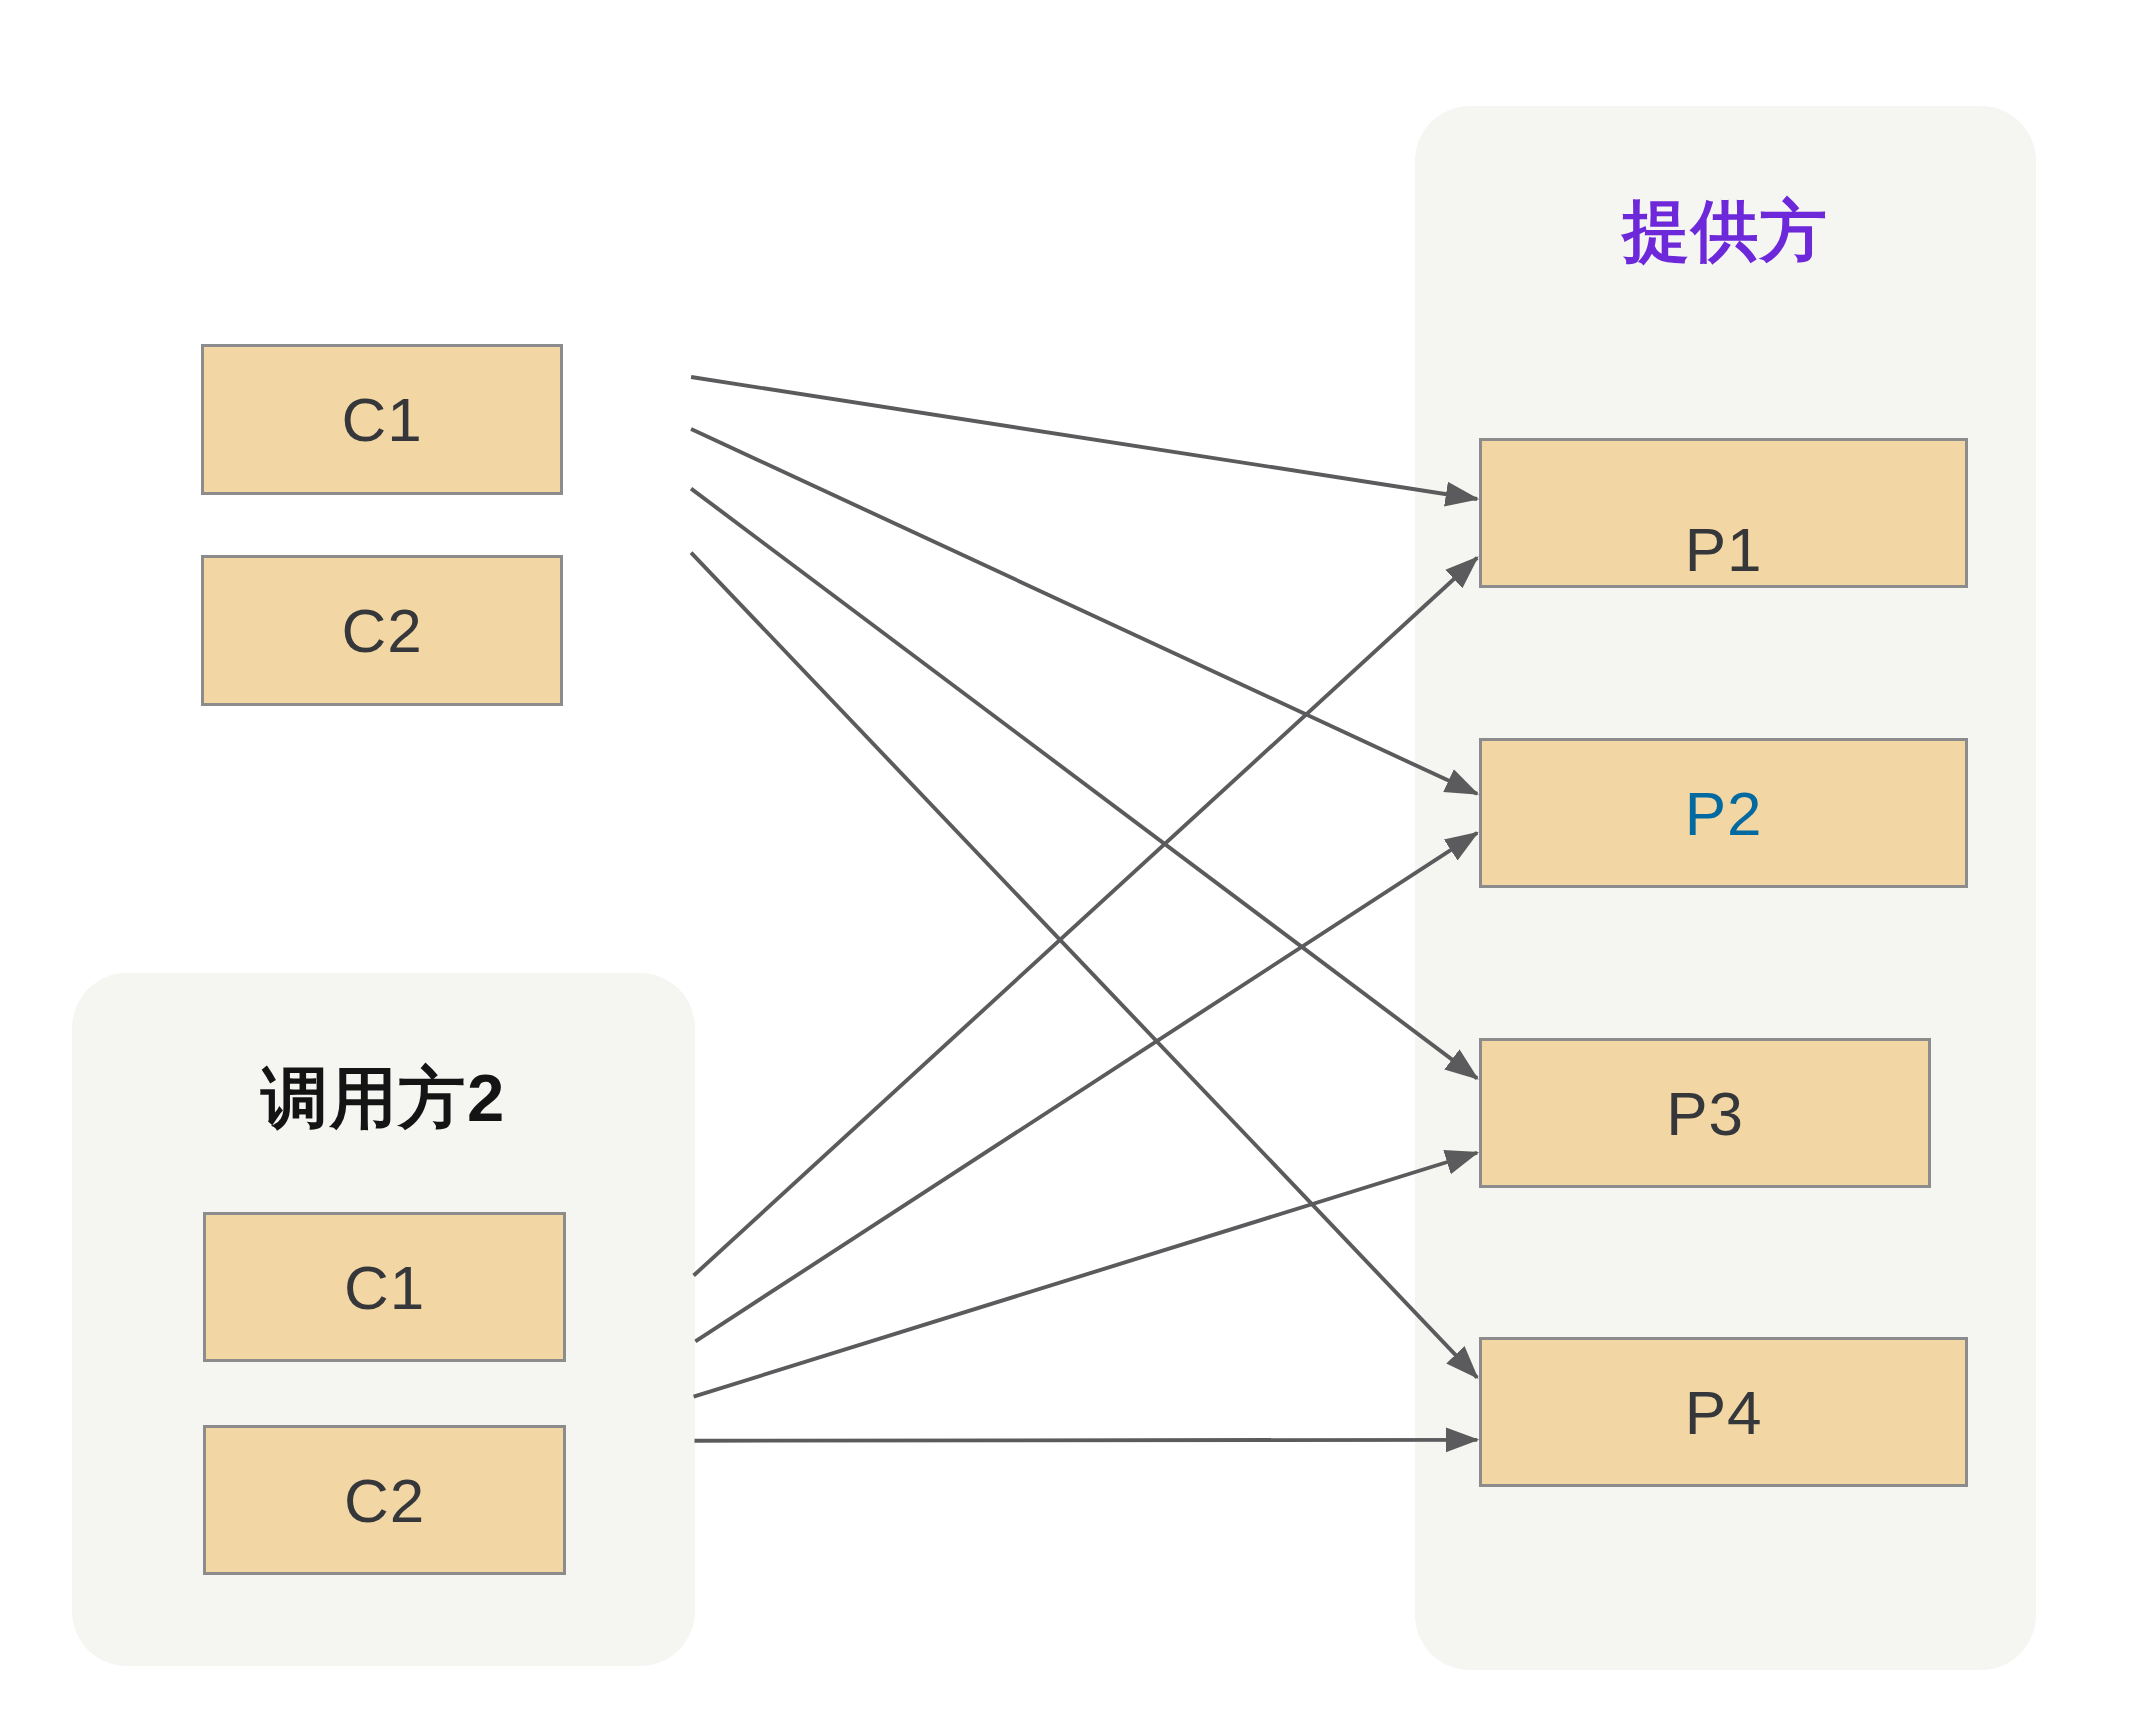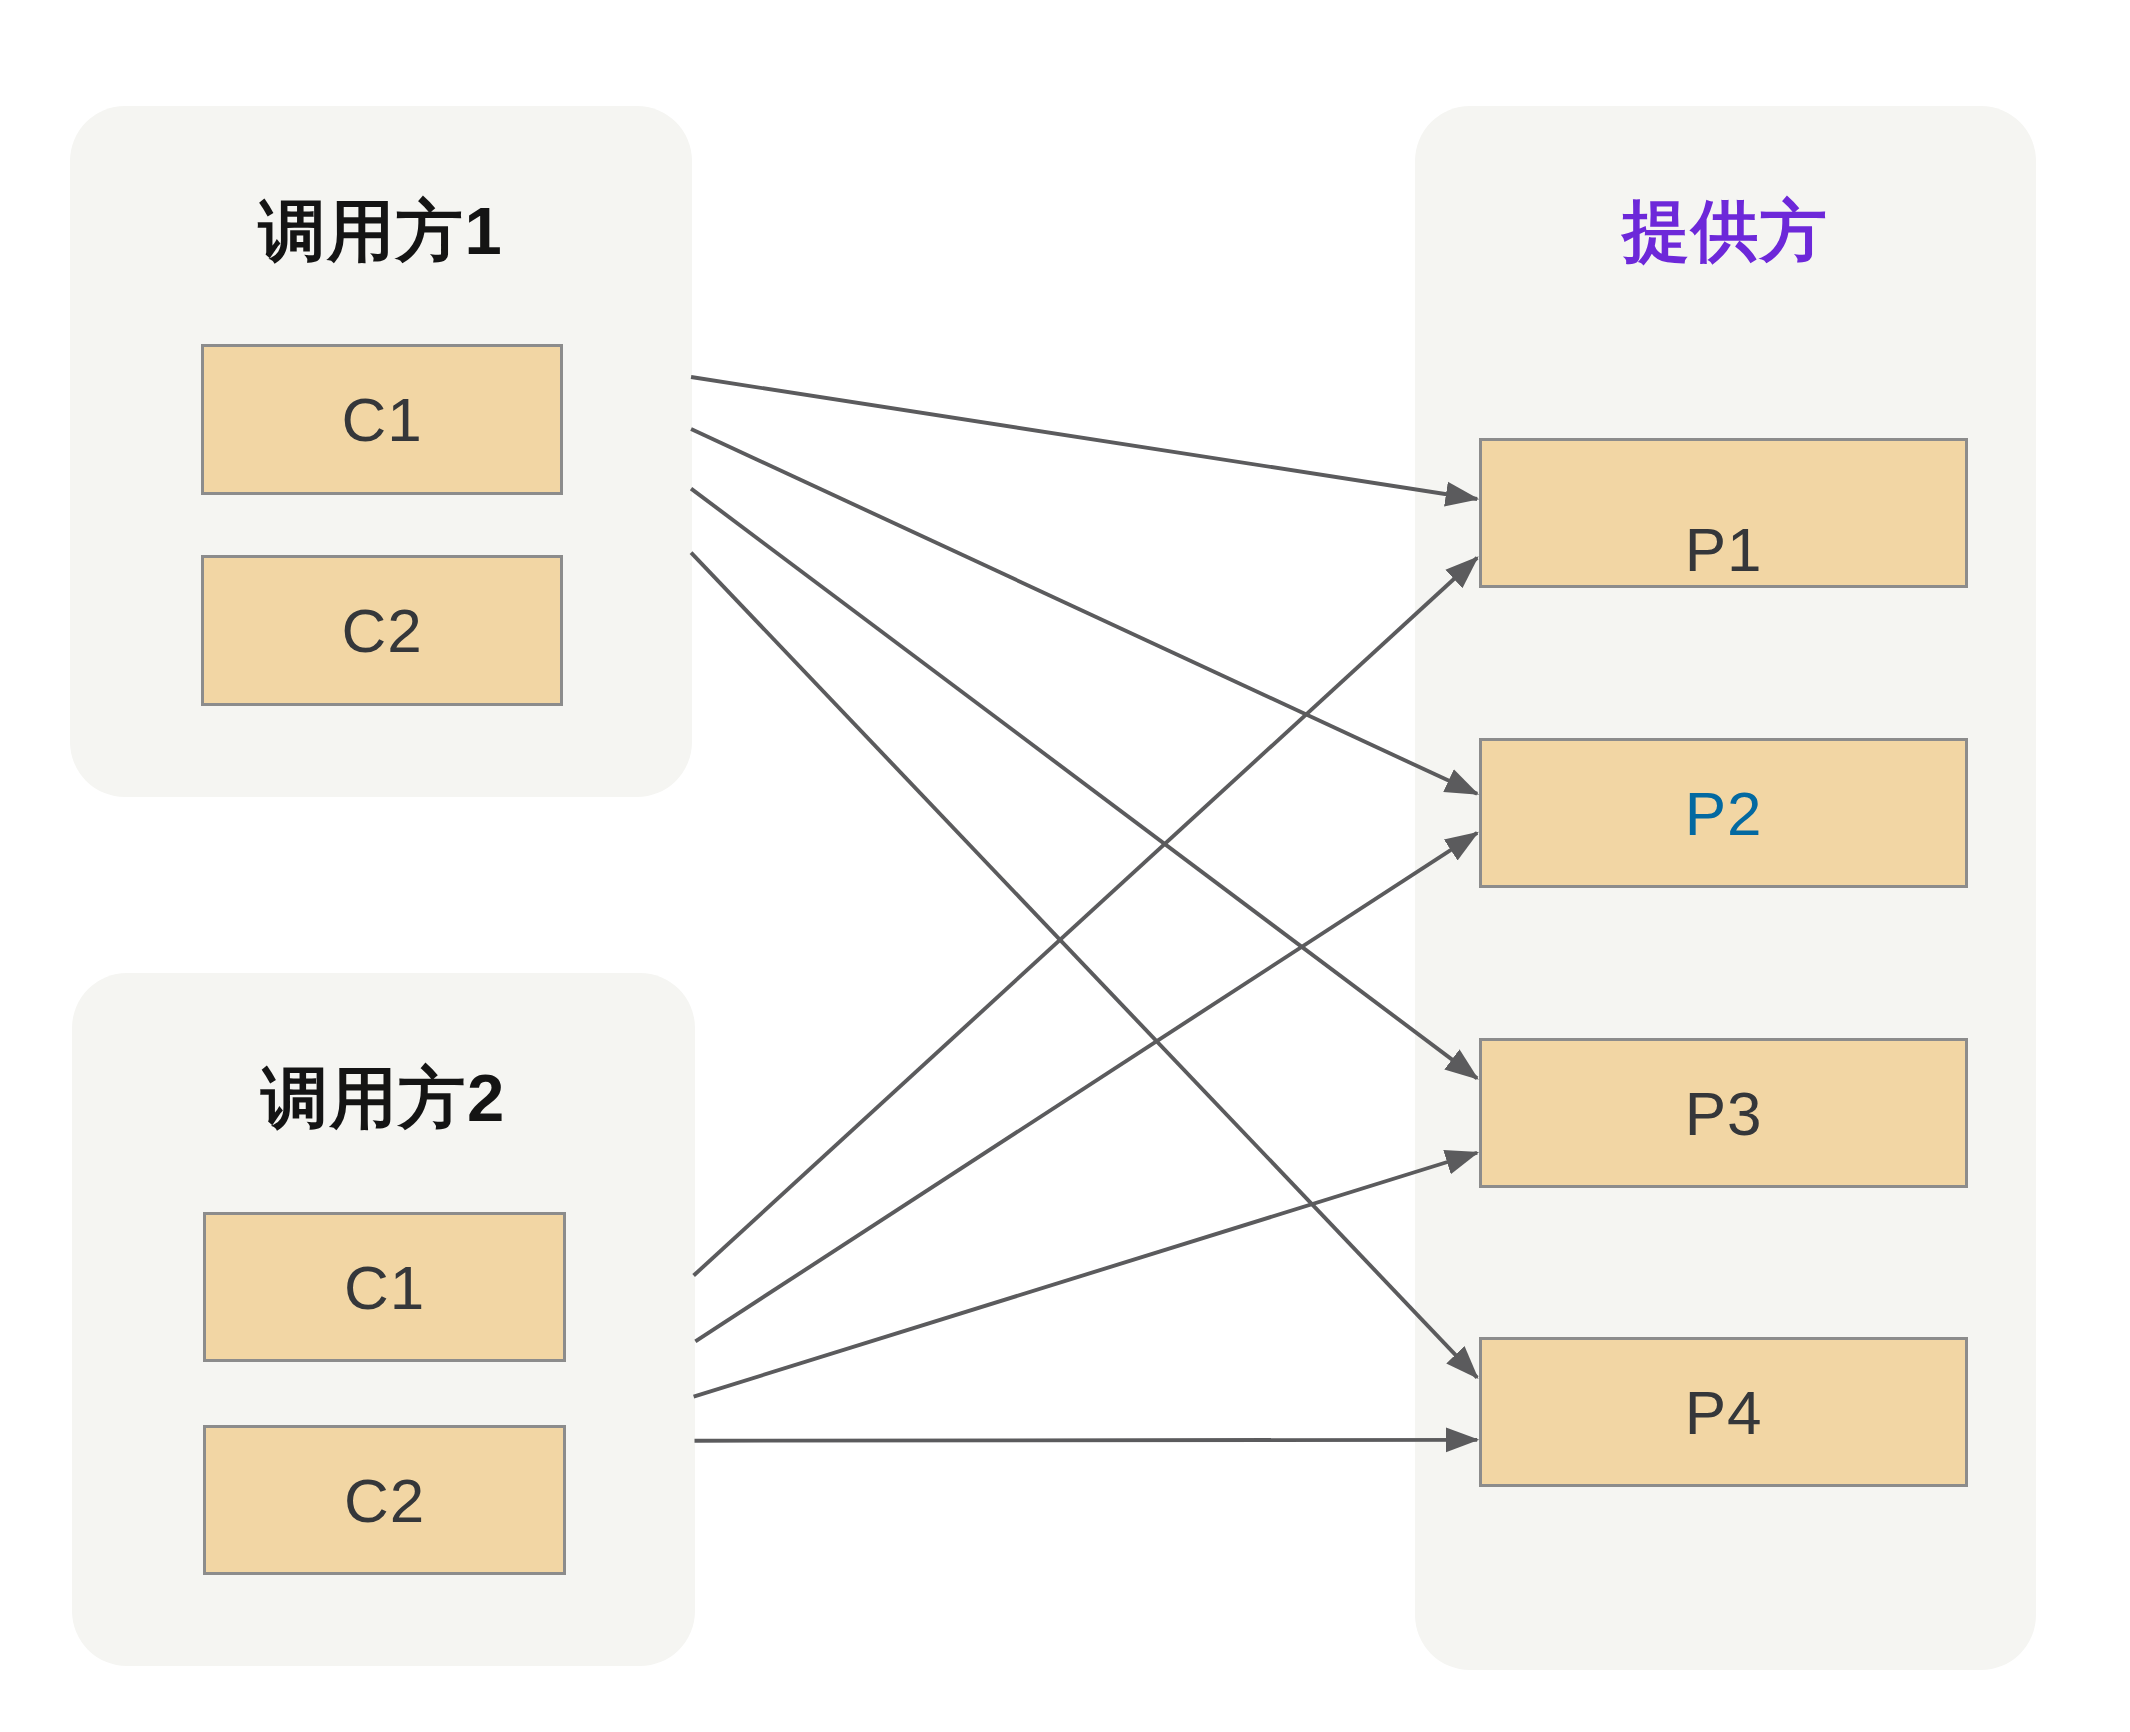--- a/index.html
+++ b/index.html
@@ -52,23 +52,20 @@
     left: 0;
     top: 0;
     pointer-events: none;
   }
 </style>
 </head>
 <body>
 
 <div class="stage" style="width: 2131px; height: 1733px; background: rgb(255, 255, 255);">
 
-  <div class="panel" style="left: 70px; top: 106px; width: 622px; height: 691px; background: rgb(245, 245, 242);">
-    <div class="panel-title" style="color: rgb(20, 20, 20);">调用方1</div>
-  </div>
 
   <div class="panel" style="left: 72px; top: 973px; width: 623px; height: 693px; background: rgb(245, 245, 242);">
     <div class="panel-title" style="color: rgb(20, 20, 20);">调用方2</div>
   </div>
 
   <div class="panel" style="left: 1415px; top: 106px; width: 621px; height: 1564px; background: rgb(245, 245, 242);">
     <div class="panel-title" style="color: #6d28d9;">提供方</div>
   </div>
 
   <svg class="arrows-layer" xmlns="http://www.w3.org/2000/svg" width="2131" height="1733" viewBox="0 0 2464 2004">
@@ -98,20 +95,20 @@
     </div>
     <div class="node" style="left: 203px; top: 1425px; width: 363px; height: 150px; background: rgb(242, 214, 164); border-color: rgb(140, 140, 140);">
       <span class="node-label" style="color: rgb(53, 55, 58);">C2</span>
     </div>
     <div class="node" style="left: 1479px; top: 438px; width: 489px; height: 150px; background: rgb(242, 214, 164); border-color: rgb(140, 140, 140); align-items: flex-end;">
       <span class="node-label" style="color: rgb(53, 55, 58);">P1</span>
     </div>
     <div class="node" style="left: 1479px; top: 738px; width: 489px; height: 150px; background: rgb(242, 214, 164); border-color: rgb(140, 140, 140);">
       <span class="node-label" style="color: #0369a1;">P2</span>
     </div>
-    <div class="node" style="left: 1479px; top: 1038px; width: 489px; height: 150px; background: rgb(242, 214, 164); border-color: rgb(140, 140, 140);">
+    <div class="node" style="left: 1479px; top: 1038px; width: 452px; height: 150px; background: rgb(242, 214, 164); border-color: rgb(140, 140, 140);">
       <span class="node-label" style="color: rgb(53, 55, 58);">P3</span>
     </div>
     <div class="node" style="left: 1479px; top: 1337px; width: 489px; height: 150px; background: rgb(242, 214, 164); border-color: rgb(140, 140, 140); justify-content: center;">
       <span class="node-label" style="color: rgb(53, 55, 58);">P4</span>
     </div>
   </div>
 
 
 </body></html>

